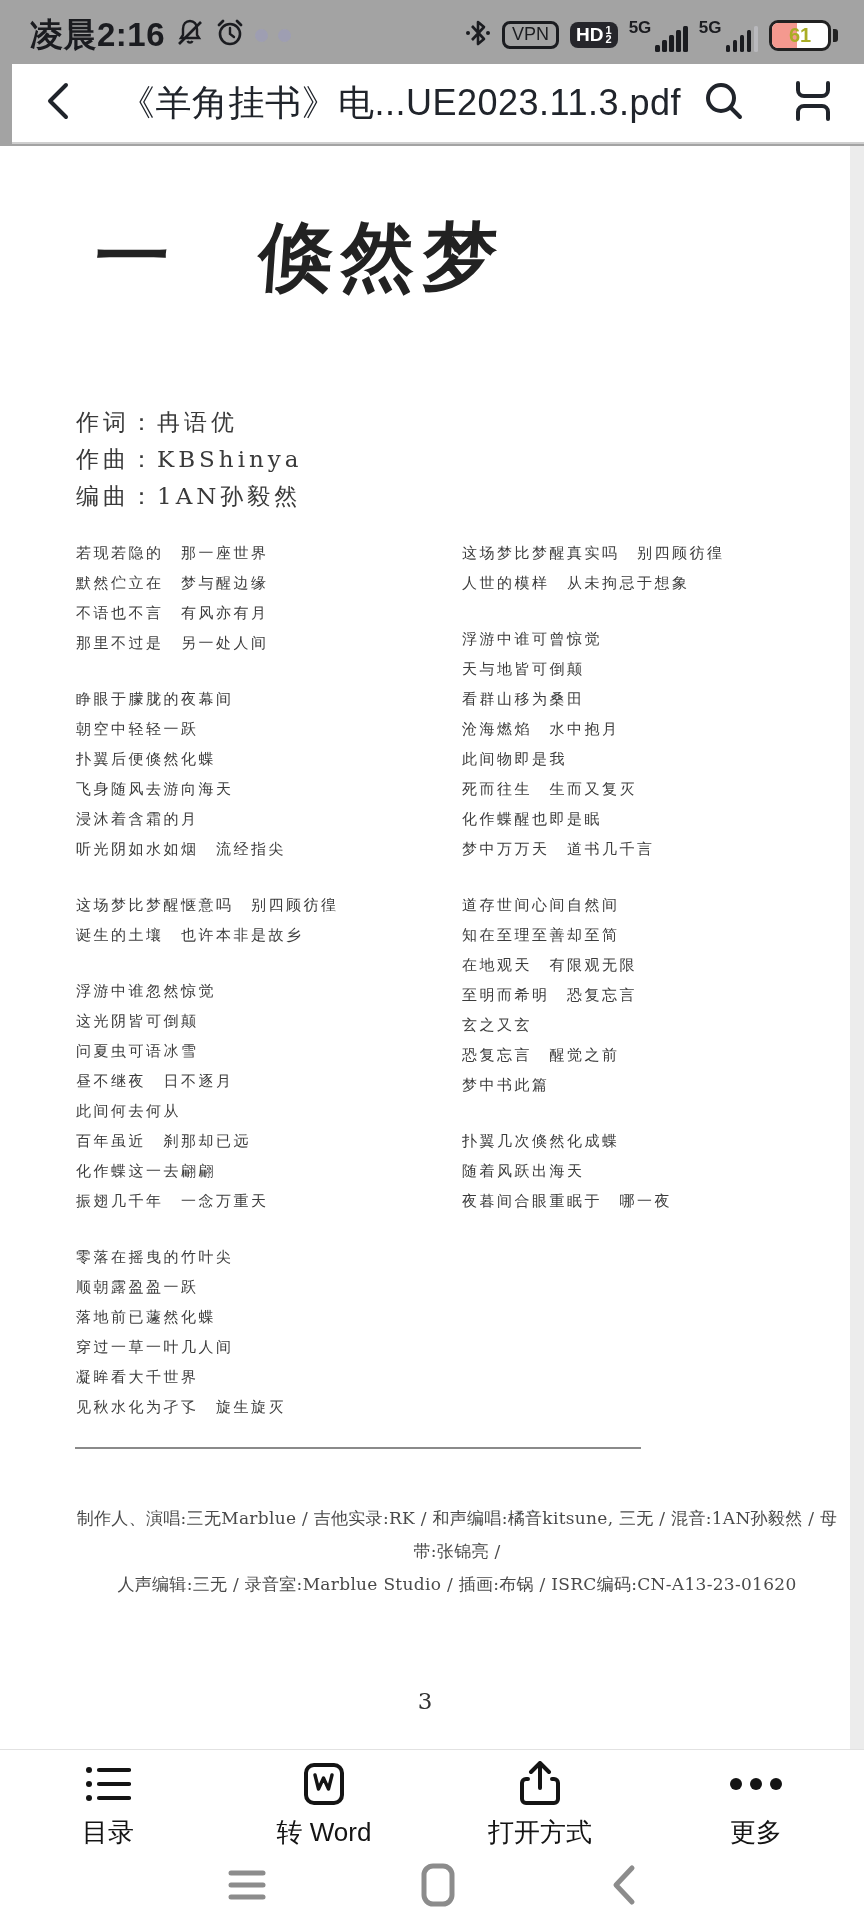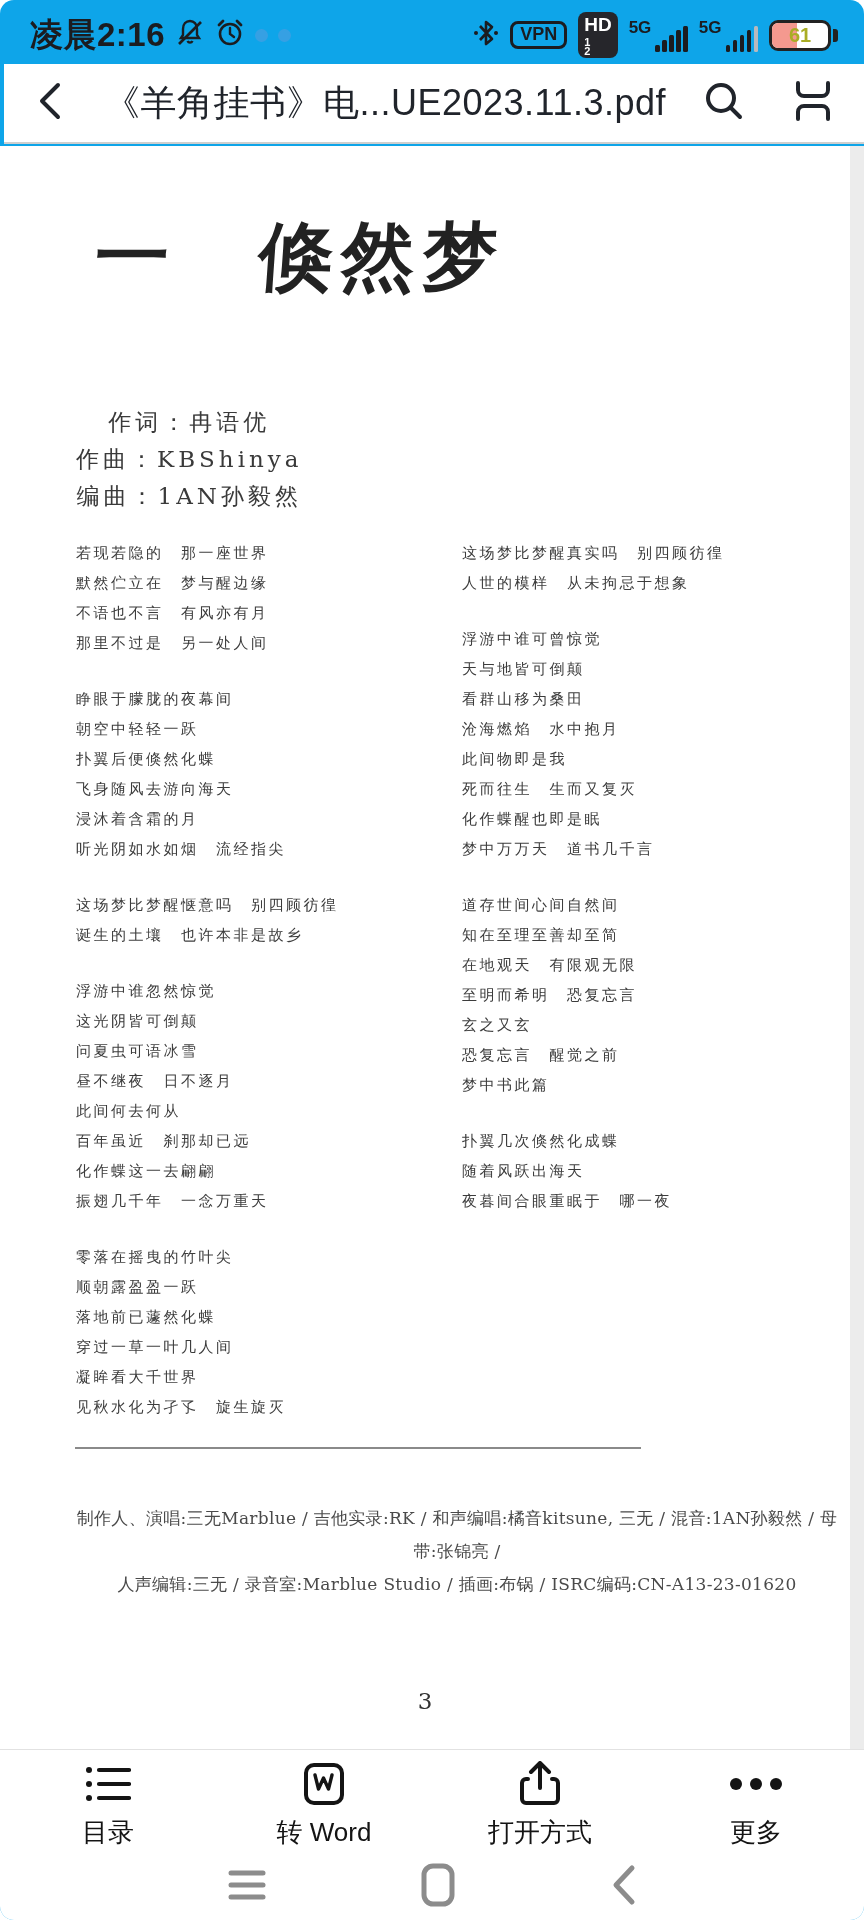--- a/index.html
+++ b/index.html
@@ -1,51 +1,51 @@
 <!DOCTYPE html>
 <html><head>
 <meta charset="utf-8">
 <style>
   * { margin:0; padding:0; box-sizing:border-box; }
   html,body { background:#fff; }
   body { font-family:"Liberation Sans","DejaVu Sans",sans-serif; }
-  .screen { position:relative; width:864px; height:1920px; background:#0ea5e9; overflow:hidden; margin:0 auto;border-radius:14px; }
+  .screen { position:relative; width:864px; height:1920px; background:#a3a3a3; overflow:hidden; margin:0 auto; }
 
   
   .statusbar { position:absolute; top:0; left:0; right:0; height:64px; display:flex; align-items:center; padding:6px 26px 0 30px; color:#1b1c20; }
   .sb-left { display:flex; align-items:center; gap:10px; }
   .sb-time { font-size:33px; font-weight:600; letter-spacing:0.5px; }
   .sb-right { margin-left:auto; display:flex; align-items:center; gap:11px; }
   .faint-dot { width:13px; height:13px; border-radius:50%; background:rgba(150,150,215,.30); }
-  .vpn-badge { border:3px solid #1b1c20; border-radius:8px; font-size:18px; font-weight:700; padding:1px 7px; line-height:1.1; }
-  .hd-badge { background:#26262b; color:#fff; border-radius:8px; padding:2px 6px; display:flex; gap:2px;flex-direction:column; }
+  .vpn-badge { border:3px solid #1b1c20; border-radius:8px; font-size:18px; font-weight:400; padding:1px 7px; line-height:1.1; }
+  .hd-badge { background:#26262b; color:#fff; border-radius:8px; padding:2px 6px; display:flex; align-items:center; gap:2px; }
   .hd-badge b { font-size:19px; font-weight:700; }
   .hd-frac { display:flex; flex-direction:column; line-height:0.8; font-size:11px; font-weight:700; }
   .net { display:flex; align-items:flex-end; gap:3px; }
   .net .g { font-size:17px; font-weight:600; margin-bottom:14px; margin-right:1px; }
   .bars { display:flex; align-items:flex-end; gap:2.5px; height:26px; }
   .bars i { width:4.5px; background:#1b1c20; border-radius:1.5px; display:block; }
   .bars i.dim { background:#b9b9bd; }
   .batt { position:relative; width:62px; height:31px; border:3px solid #222; border-radius:9px; display:flex; align-items:center; justify-content:center; overflow:hidden; background:#fff; }
   .batt .fill { position:absolute; left:0; top:0; bottom:0; width:45%; background:#f4998f; }
   .batt .pct { position:relative; font-size:20px; font-weight:700; color:#a9ad25; }
   .batt-nub { width:5px; height:13px; background:#222; border-radius:0 3px 3px 0; margin-left:2px; }
 
   
-  .header { position:absolute; top:64px; left:4px; right:0; height:80px; display:flex; align-items:center; padding:0 28px; border-bottom:2px solid #cfcfcf; background:#fff; color:#20242b; }
+  .header { position:absolute; top:64px; left:12px; right:0; height:80px; display:flex; align-items:center; padding:0 28px; border-bottom:2px solid #cfcfcf; background:#fff; color:#20242b;gap:7px; }
   .hdr-title { font-size:36px; font-weight:500; margin-left:38px; letter-spacing:0.5px; white-space:nowrap; }
   .hdr-icons { margin-left:auto; display:flex; align-items:center; gap:44px; }
 
   
   .page { position:absolute; top:146px; left:0; width:850px; height:1603px; background:#fff; }
   .scrolltrack { position:absolute; top:146px; right:0; width:14px; height:1603px; background:#ececec; }
 
   .doc-title { position:absolute; left:95px; top:208px; font-family:"DejaVu Serif","Liberation Serif",serif; font-size:74px; font-weight:700; color:#222; letter-spacing:8px; transform:skewX(-4deg); }
 
-  .credits { position:absolute; left:76px; top:404px; font-family:"DejaVu Serif","Liberation Serif",serif; font-size:23px; color:#3a3a3a; letter-spacing:4px;text-align:center; }
+  .credits { position:absolute; left:76px; top:404px; font-family:"DejaVu Serif","Liberation Serif",serif; font-size:23px; color:#3a3a3a; letter-spacing:4px; }
   .credits .line { line-height:37px; }
 
   .col { position:absolute; font-family:"DejaVu Serif","Liberation Serif",serif; font-size:15px; color:#3c3c3c; letter-spacing:2.5px; }
   .col-left  { left:76px;  top:538px; width:405px; }
   .col-right { left:462px; top:538px; width:395px; }
   .stanza { margin-bottom:26px; }
   .line { line-height:30px; white-space:nowrap; }
 
   .foot-rule { position:absolute; left:75px; top:1447px; width:566px; height:2px; background:#8a8a8a; }
   .foot-credits { position:absolute; left:72px; top:1502px; width:770px; font-family:"DejaVu Serif","Liberation Serif",serif; font-size:17px; color:#4a4a4a; line-height:33px; letter-spacing:0.3px;text-align:center; }

